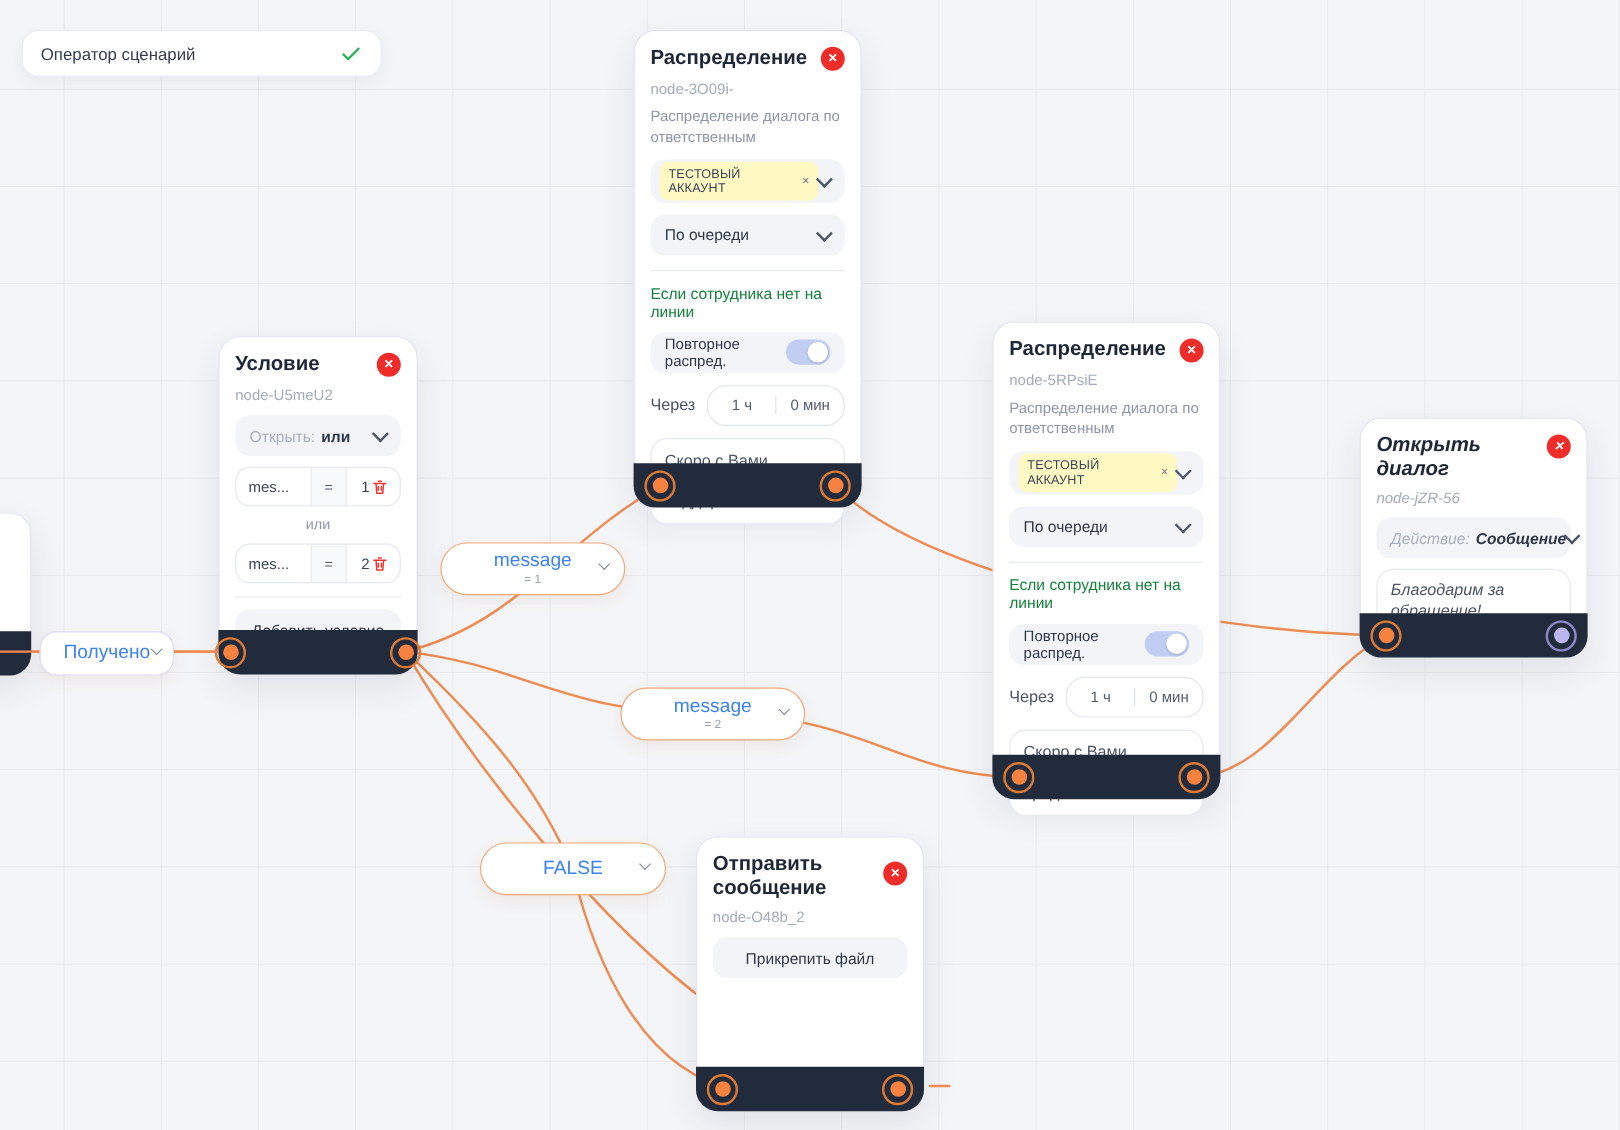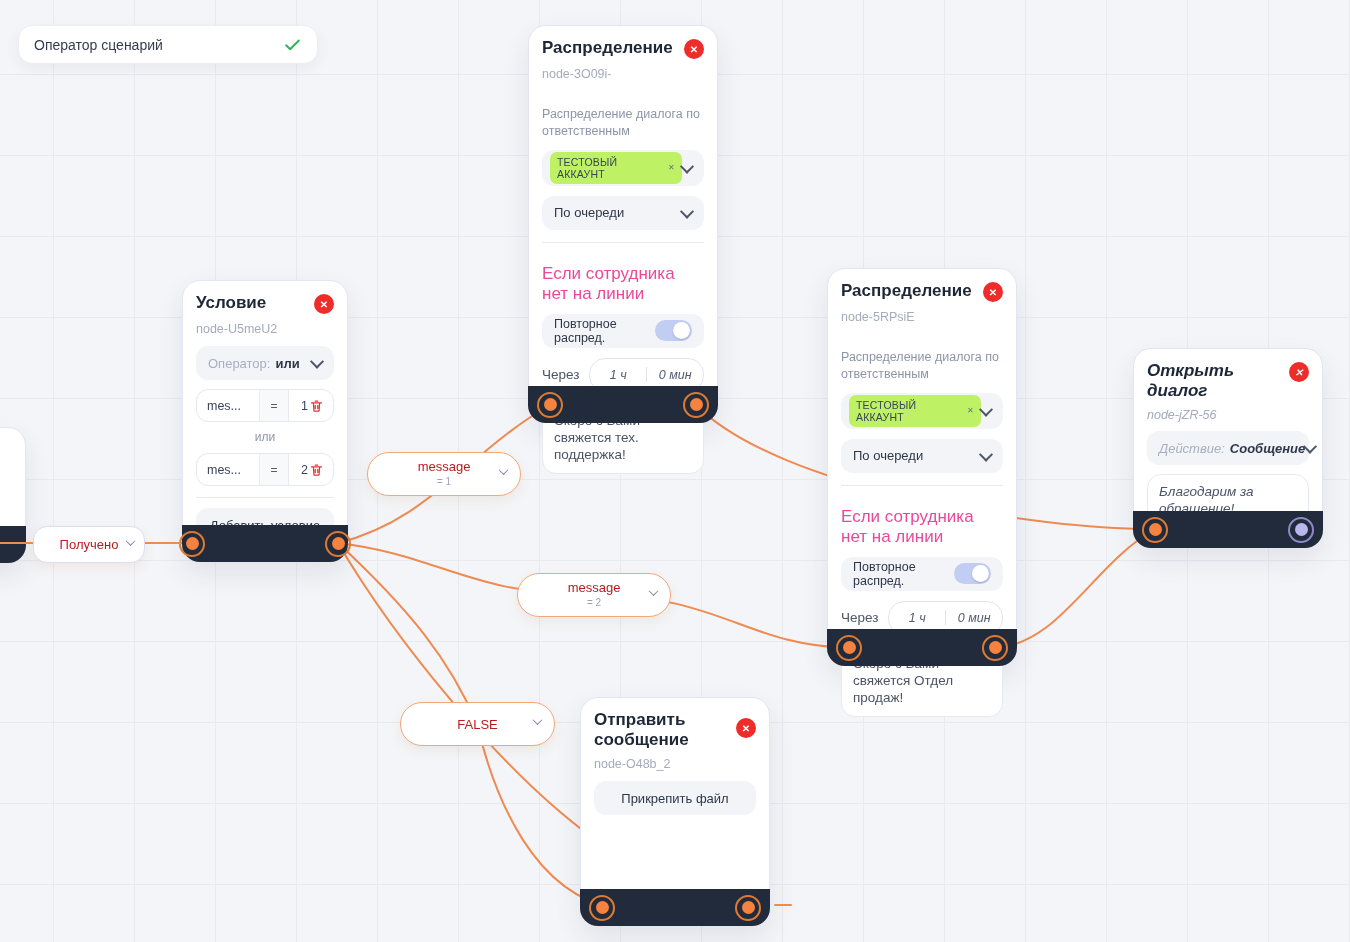--- a/index.html
+++ b/index.html
@@ -28,21 +28,21 @@
     padding:12px 13px 0 13px;
   }
   .node-head{display:flex;align-items:flex-start;}
   .node-title{font-size:17px;font-weight:700;color:#1e2737;line-height:1.15;flex:1;padding-right:6px;}
   .close-btn{
     width:20px;height:20px;border-radius:50%;background:#ee2d2a;color:#fff;
     display:flex;align-items:center;justify-content:center;
     font-size:10px;font-weight:700;flex:0 0 auto;margin-top:1px;cursor:pointer;
   }
   .node-id{font-size:12.5px;color:#a3abbc;margin-top:8px;}
-  .node-desc{font-size:12.5px;color:#8d95a8;margin-top:25px;line-height:1.35;}
+  .node-desc{font-size:12.5px;color:#8d95a8;margin-top:8px;line-height:1.35;}
   .node-footer{
     position:absolute;left:-1px;right:-1px;bottom:-1px;height:37px;
     background:#212b3b;border-radius:0 0 18px 18px;
   }
   .port{
     position:absolute;top:50%;margin-top:-13px;width:26px;height:26px;box-sizing:border-box;
     border:2px solid #dd7a33;border-radius:50%;
     display:flex;align-items:center;justify-content:center;
   }
   .port .dot{width:13px;height:13px;border-radius:50%;background:#f5823e;}
@@ -54,38 +54,38 @@
   .field{
     background:#f2f4f8;border-radius:12px;height:34px;
     display:flex;align-items:center;padding:0 12px;margin-top:10px;
     font-size:13px;color:#2e3749;cursor:pointer;
   }
   .field .lbl{color:#a8afc0;margin-right:5px;}
   .field .val{color:#2e3749;font-weight:700;}
   .field .sp{flex:1;}
   .field.tagfield{height:36px;padding:0 12px 0 8px;}
   .tag{
-    background:#bef264;border-radius:7px;padding:4px 7px;
+    background:#fef9c3;border-radius:7px;padding:4px 7px;
     font-size:10.5px;color:#3a4459;letter-spacing:.2px;
     display:flex;align-items:center;gap:6px;
   }
   .tag .tag-x{font-size:8px;color:#6b7488;}
   .chev{
     width:8px;height:8px;border-right:2px solid #4d5668;border-bottom:2px solid #4d5668;
     transform:rotate(45deg) translate(-1px,-1px);flex:0 0 auto;
   }
   .chev.sm{width:6px;height:6px;border-width:1.5px;border-color:#828b9d;}
   .hr{height:1px;background:#e7e9ef;margin:12px 0 0 0;}
-  .section-label{font-size:17px;color:#ec4899;margin-top:21px;}
+  .section-label{font-size:13px;color:#15803d;margin-top:11px;}
   .toggle{width:37px;height:21px;border-radius:11px;background:#c2cdf4;position:relative;flex:0 0 auto;cursor:pointer;}
   .toggle .knob{position:absolute;top:2px;right:2px;width:17px;height:17px;border-radius:50%;background:#fff;box-shadow:0 1px 2px rgba(0,0,0,.18);}
   .time-row{display:flex;align-items:center;gap:10px;margin-top:10px;}
   .time-lbl{font-size:13.5px;color:#4b5568;flex:0 0 auto;}
   .time-input{flex:1;height:34px;box-sizing:border-box;background:#fff;border:1px solid #e2e5ee;border-radius:16px;display:flex;align-items:center;}
-  .time-cell{flex:1;text-align:center;font-size:12.5px;color:#525c70;cursor:text;font-style:italic;}
+  .time-cell{flex:1;text-align:center;font-size:12.5px;color:#525c70;cursor:text;}
   .time-sep{width:1px;height:15px;background:#dfe3ea;}
   .bubble{
     border:1px solid #e6e9f0;border-radius:14px;background:#fff;
     padding:9px 11px;margin-top:10px;font-size:13.5px;color:#4a5466;line-height:1.28;cursor:text;
   }
   .btn{
     background:#f2f4f8;border-radius:12px;height:34px;margin-top:10px;
     display:flex;align-items:center;justify-content:center;
     font-size:13px;color:#2e3749;cursor:pointer;
   }
@@ -106,21 +106,21 @@
 
   
   .elabel{
     position:absolute;z-index:5;box-sizing:border-box;background:#fff;
     border:1px solid #f3a878;border-radius:22px;
     display:flex;align-items:center;justify-content:center;
     box-shadow:0 5px 12px rgba(180,120,70,.10);cursor:pointer;
   }
   .elabel.neutral{border-color:#dcdcf2;border-radius:14px;}
   .elabel .txt{text-align:center;line-height:1.15;}
-  .elabel .t1{font-size:13px;color:#b91c1c;}
+  .elabel .t1{font-size:16px;color:#3b82f6;}
   .elabel .t2{font-size:10px;color:#9aa3b5;margin-top:1px;}
   .elabel .chev{position:absolute;right:13px;top:50%;margin-top:-6px;}
 
   
   .titlebar{
     position:absolute;left:18px;top:25px;width:300px;height:39px;z-index:6;box-sizing:border-box;
     background:#fff;border:1px solid #ededf6;border-radius:14px;
     box-shadow:0 5px 14px rgba(35,45,80,.06);
     display:flex;align-items:center;padding:0 15px;
   }
@@ -145,21 +145,21 @@
     <div class="node-footer"></div>
   </div>
 
   <div class="node" style="left:182px;top:280px;width:166px;height:282px;">
     <div class="node-head">
       <div class="node-title">Условие</div>
       <div class="close-btn">✕</div>
     </div>
     <div class="node-id">node-U5meU2</div>
     <div class="field">
-      <span class="lbl">Оператор:</span>
+      <span class="lbl">Открыть:</span>
       <span class="val">или</span>
       <span class="sp"></span>
         <span class="chev"></span>
     </div>
     <div class="cond">
       <span class="f">mes...</span>
       <span class="eq">=</span>
       <span class="v">1</span>
       <span class="trash">
         <svg viewBox="0 0 24 24" width="15" height="16" fill="none" stroke="#e8352e" stroke-width="2" stroke-linecap="round" stroke-linejoin="round">

